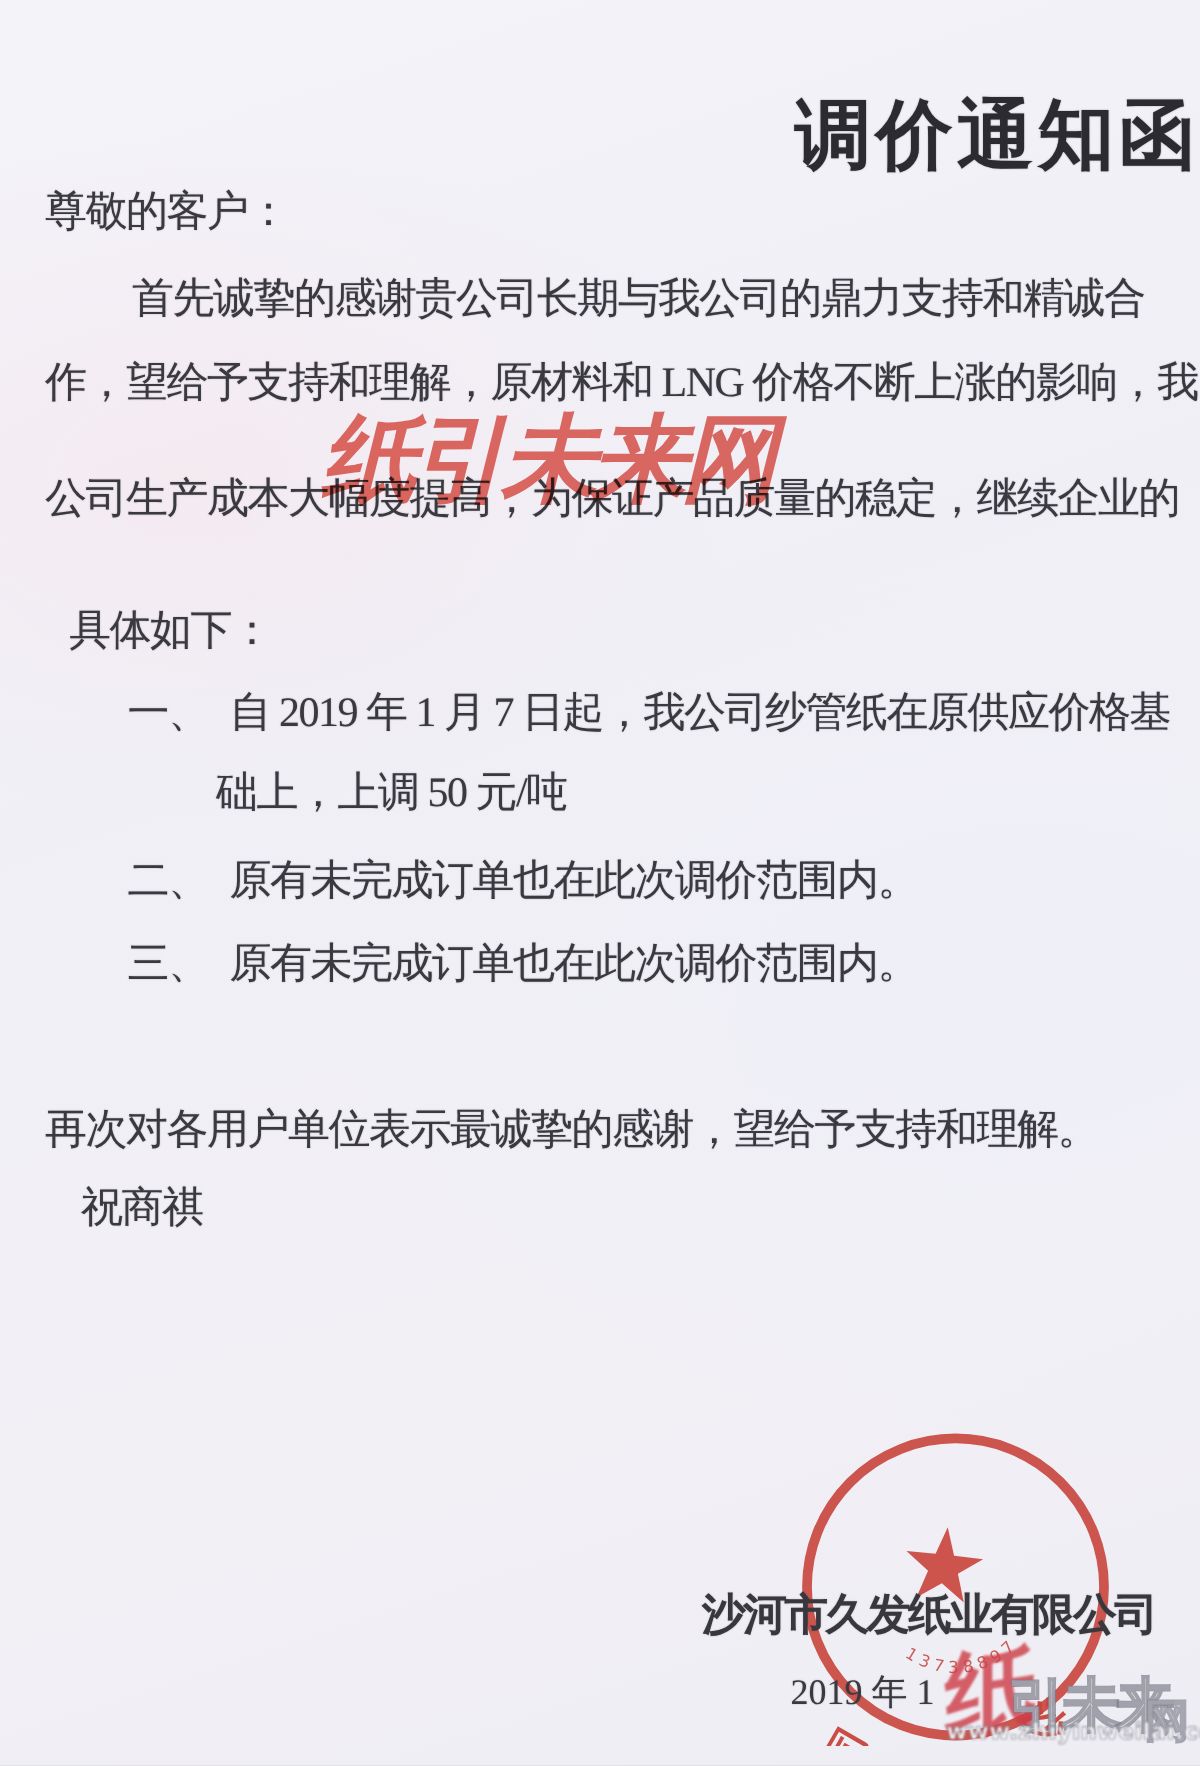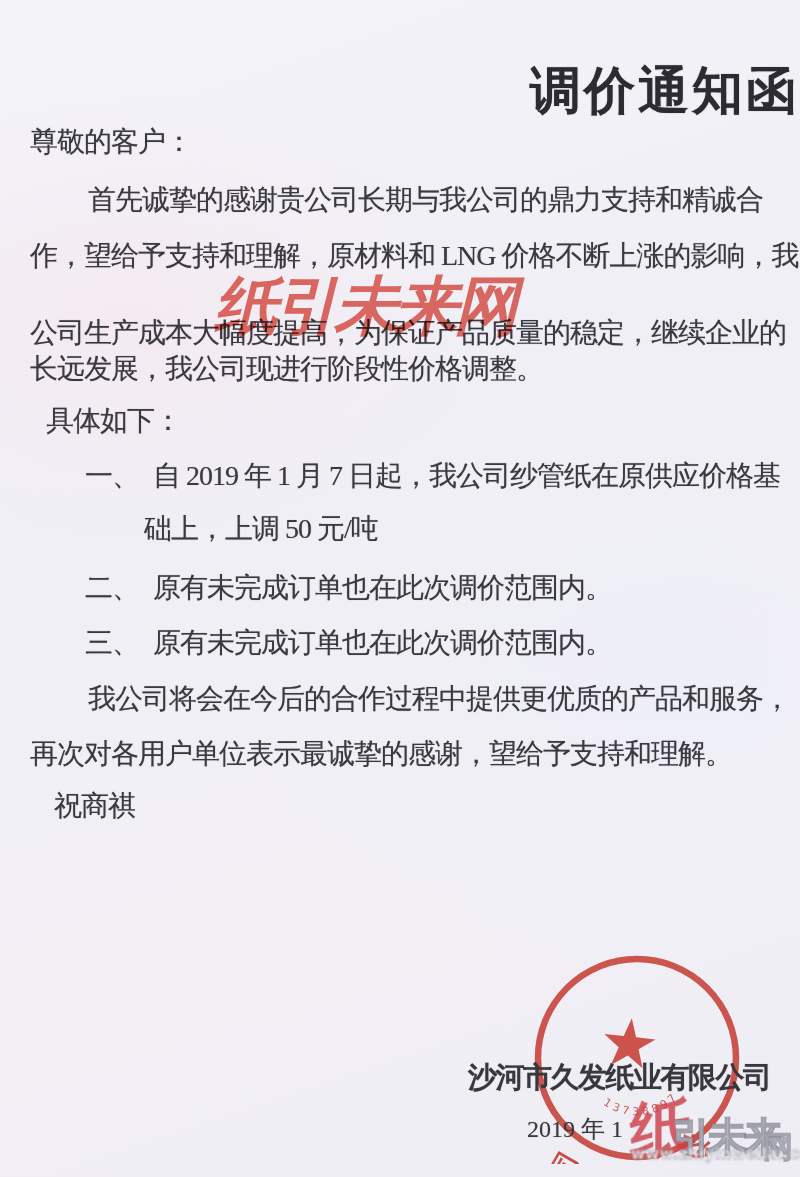--- a/index.html
+++ b/index.html
@@ -117,41 +117,39 @@
 
 <div class="page">
 
   <div class="txt title">调价通知函</div>
 
   <div class="txt" style="left:30px;top:126px;">尊敬的客户：</div>
 
   <div class="txt" style="left:88px;top:184px;">首先诚挚的感谢贵公司长期与我公司的鼎力支持和精诚合</div>
   <div class="txt" style="left:30px;top:240px;">作，望给予支持和理解，原材料和 LNG 价格不断上涨的影响，我</div>
   <div class="txt" style="left:30px;top:297px;margin-top:20px;">公司生产成本大幅度提高，为保证产品质量的稳定，继续企业的</div>
-  <div class="txt" style="left:30px;top:353px;">长远发展，我公司现进行阶段性价格调整。</div>
 
   <div class="txt" style="left:30px;top:405px;margin-left:16px;">具体如下：</div>
 
   <div class="txt list-row" style="left:85px;top:460px;">
     <span class="marker">一、</span>
     <span>自 2019 年 1 月 7 日起，我公司纱管纸在原供应价格基</span>
   </div>
   <div class="txt" style="left:144px;top:513px;">础上，上调 50 元/吨</div>
 
   <div class="txt list-row" style="left:85px;top:572px;">
     <span class="marker">二、</span>
     <span>原有未完成订单也在此次调价范围内。</span>
   </div>
 
   <div class="txt list-row" style="left:85px;top:627px;">
     <span class="marker">三、</span>
     <span>原有未完成订单也在此次调价范围内。</span>
   </div>
 
-  <div class="txt" style="left:88px;top:683px;">我公司将会在今后的合作过程中提供更优质的产品和服务，</div>
   <div class="txt" style="left:30px;top:738px;">再次对各用户单位表示最诚挚的感谢，望给予支持和理解。</div>
 
   <div class="txt" style="left:54px;top:790px;">祝商祺</div>
 
   <div class="wm-center">纸引未来网</div>
 
   <svg class="seal" viewBox="0 0 212 212">
     <defs>
       <path id="sealArc" d="M 106 179 A 73 73 0 1 1 105.9 179" fill="none"></path>
       <path id="serialArc" d="M 60 140 A 57 57 0 0 0 152 140" fill="none"></path>

